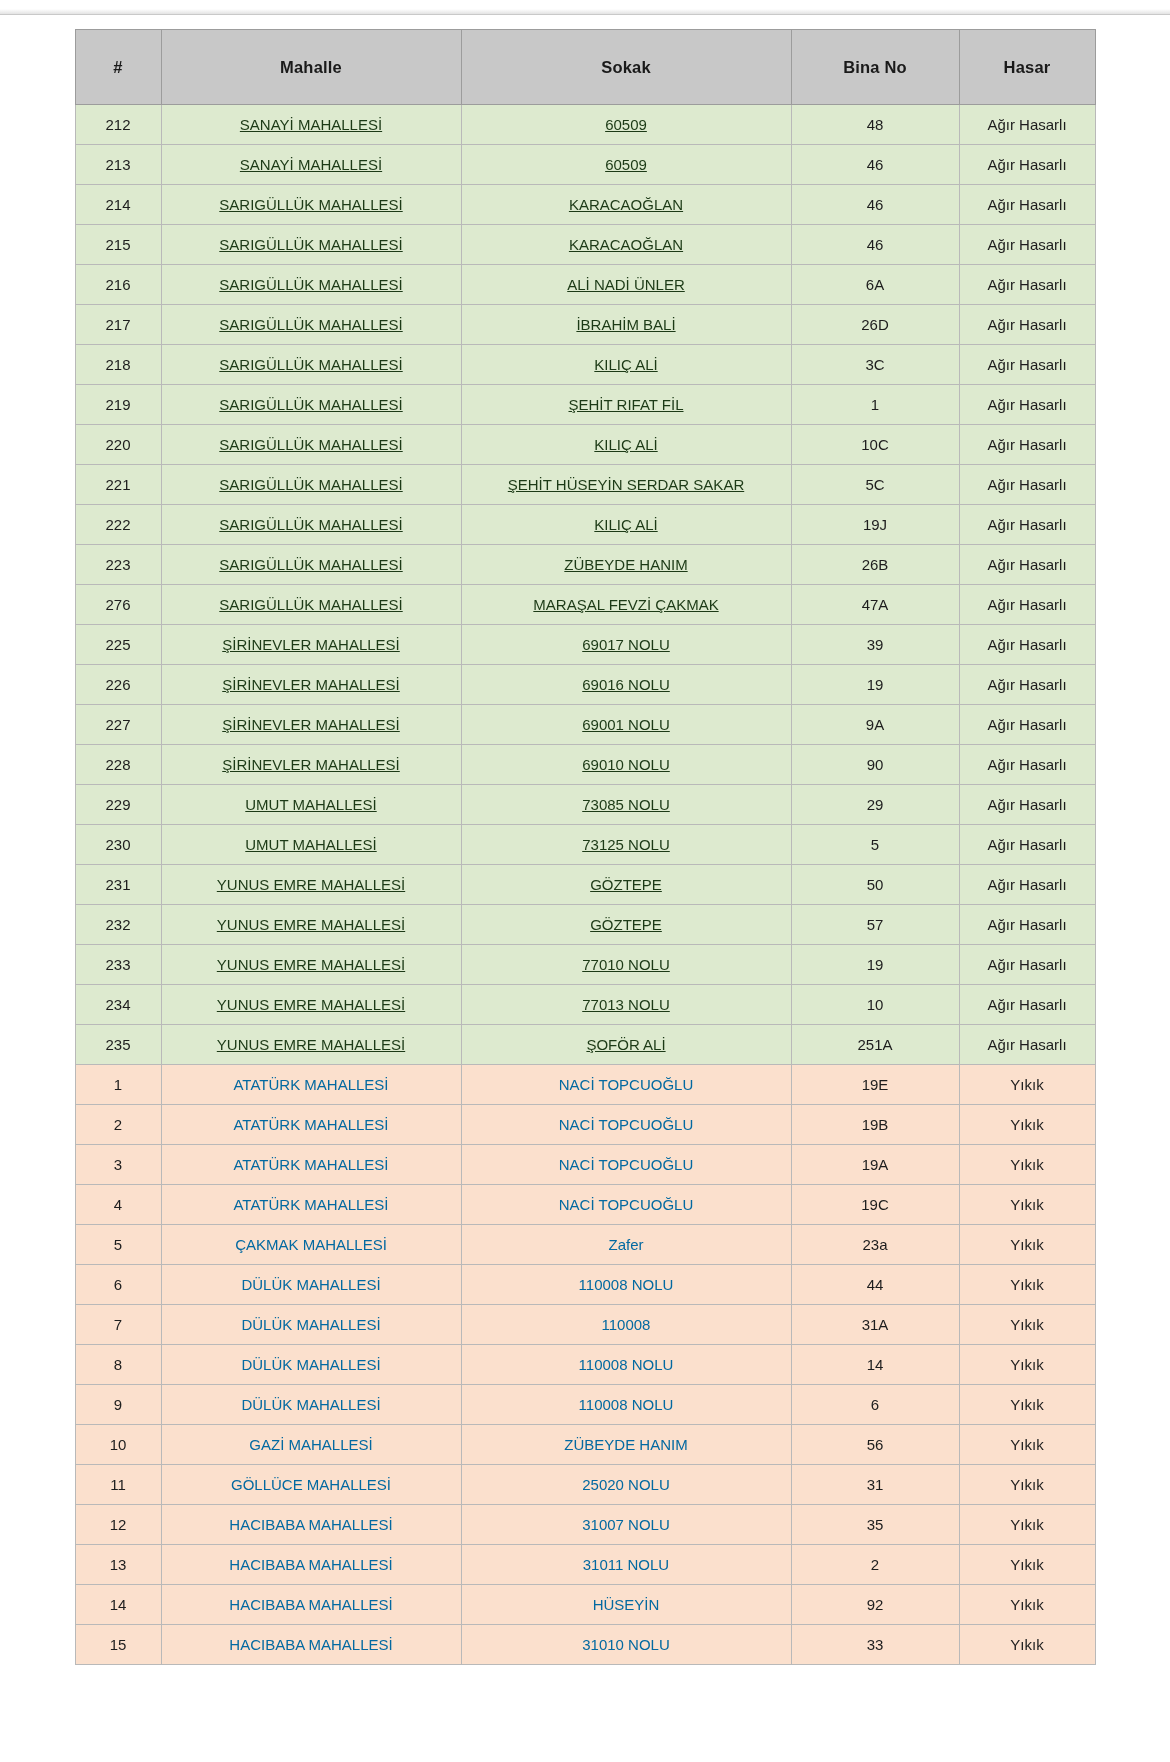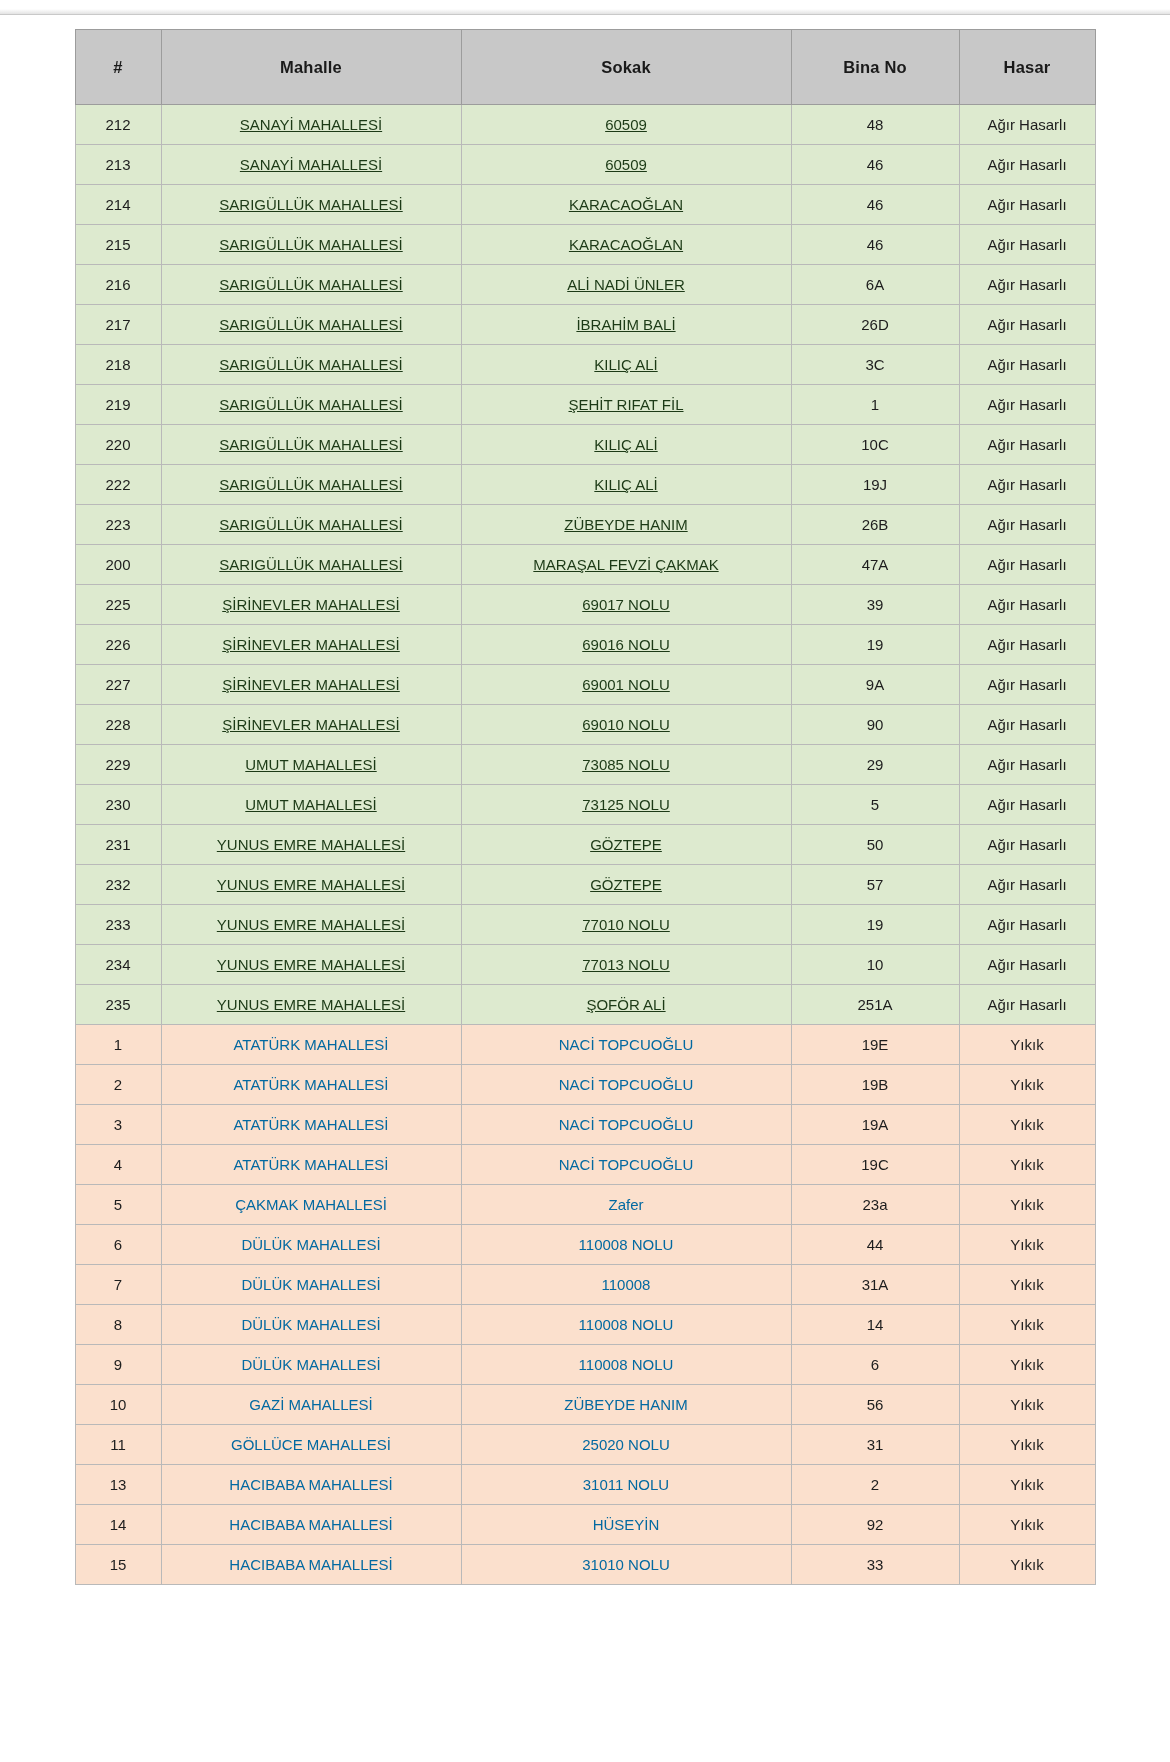--- a/index.html
+++ b/index.html
@@ -180,35 +180,42 @@
           <td class="col-hasar">Ağır Hasarlı</td>
         </tr>
         <tr class="row-agir">
           <td class="col-idx">220</td>
           <td class="col-mahalle">SARIGÜLLÜK MAHALLESİ</td>
           <td class="col-sokak">KILIÇ ALİ</td>
           <td class="col-bina">10C</td>
           <td class="col-hasar">Ağır Hasarlı</td>
         </tr>
         <tr class="row-agir">
+          <td class="col-idx">221</td>
+          <td class="col-mahalle">SARIGÜLLÜK MAHALLESİ</td>
+          <td class="col-sokak">ŞEHİT HÜSEYİN SERDAR SAKAR</td>
+          <td class="col-bina">5C</td>
+          <td class="col-hasar">Ağır Hasarlı</td>
+        </tr>
+        <tr class="row-agir">
           <td class="col-idx">222</td>
           <td class="col-mahalle">SARIGÜLLÜK MAHALLESİ</td>
           <td class="col-sokak">KILIÇ ALİ</td>
           <td class="col-bina">19J</td>
           <td class="col-hasar">Ağır Hasarlı</td>
         </tr>
         <tr class="row-agir">
           <td class="col-idx">223</td>
           <td class="col-mahalle">SARIGÜLLÜK MAHALLESİ</td>
           <td class="col-sokak">ZÜBEYDE HANIM</td>
           <td class="col-bina">26B</td>
           <td class="col-hasar">Ağır Hasarlı</td>
         </tr>
         <tr class="row-agir">
-          <td class="col-idx">200</td>
+          <td class="col-idx">276</td>
           <td class="col-mahalle">SARIGÜLLÜK MAHALLESİ</td>
           <td class="col-sokak">MARAŞAL FEVZİ ÇAKMAK</td>
           <td class="col-bina">47A</td>
           <td class="col-hasar">Ağır Hasarlı</td>
         </tr>
         <tr class="row-agir">
           <td class="col-idx">225</td>
           <td class="col-mahalle">ŞİRİNEVLER MAHALLESİ</td>
           <td class="col-sokak">69017 NOLU</td>
           <td class="col-bina">39</td>
@@ -355,20 +362,27 @@
           <td class="col-hasar">Yıkık</td>
         </tr>
         <tr class="row-yikik">
           <td class="col-idx">11</td>
           <td class="col-mahalle">GÖLLÜCE MAHALLESİ</td>
           <td class="col-sokak">25020 NOLU</td>
           <td class="col-bina">31</td>
           <td class="col-hasar">Yıkık</td>
         </tr>
         <tr class="row-yikik">
+          <td class="col-idx">12</td>
+          <td class="col-mahalle">HACIBABA MAHALLESİ</td>
+          <td class="col-sokak">31007 NOLU</td>
+          <td class="col-bina">35</td>
+          <td class="col-hasar">Yıkık</td>
+        </tr>
+        <tr class="row-yikik">
           <td class="col-idx">13</td>
           <td class="col-mahalle">HACIBABA MAHALLESİ</td>
           <td class="col-sokak">31011 NOLU</td>
           <td class="col-bina">2</td>
           <td class="col-hasar">Yıkık</td>
         </tr>
         <tr class="row-yikik">
           <td class="col-idx">14</td>
           <td class="col-mahalle">HACIBABA MAHALLESİ</td>
           <td class="col-sokak">HÜSEYİN</td>

